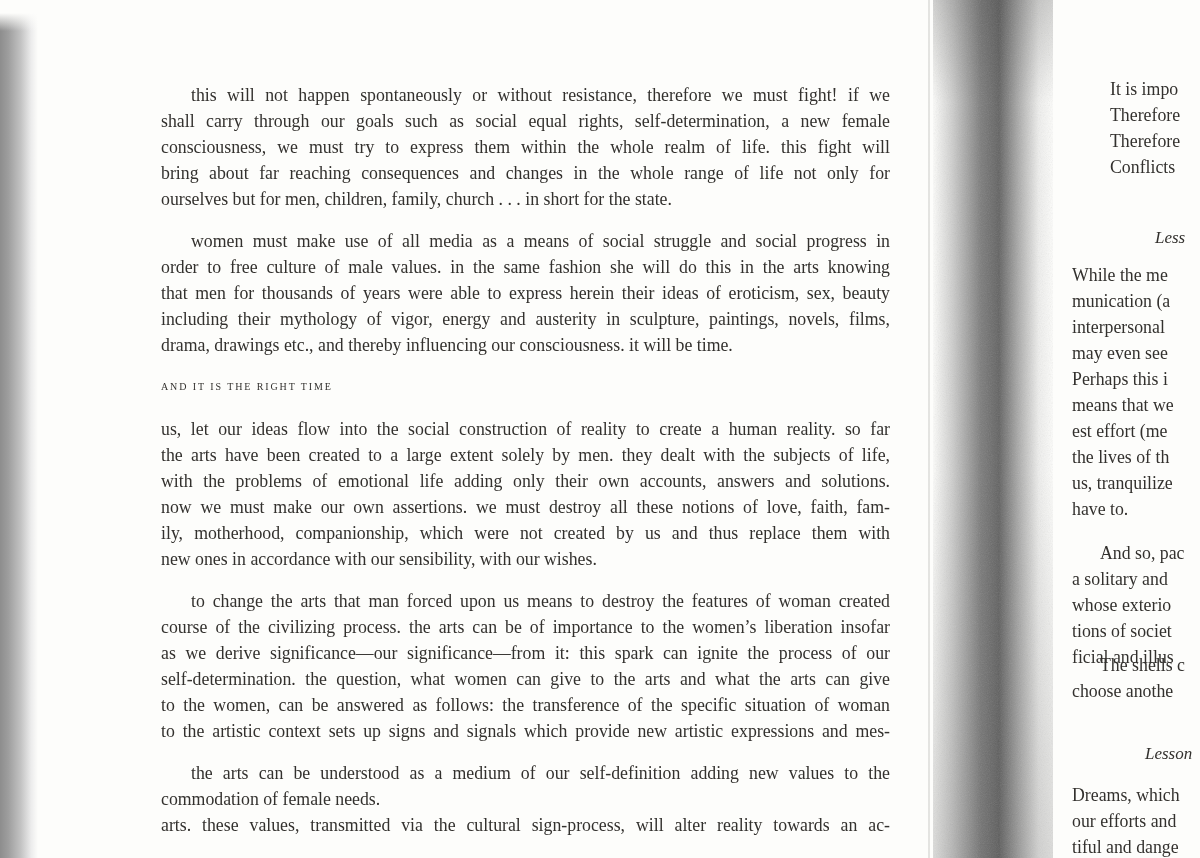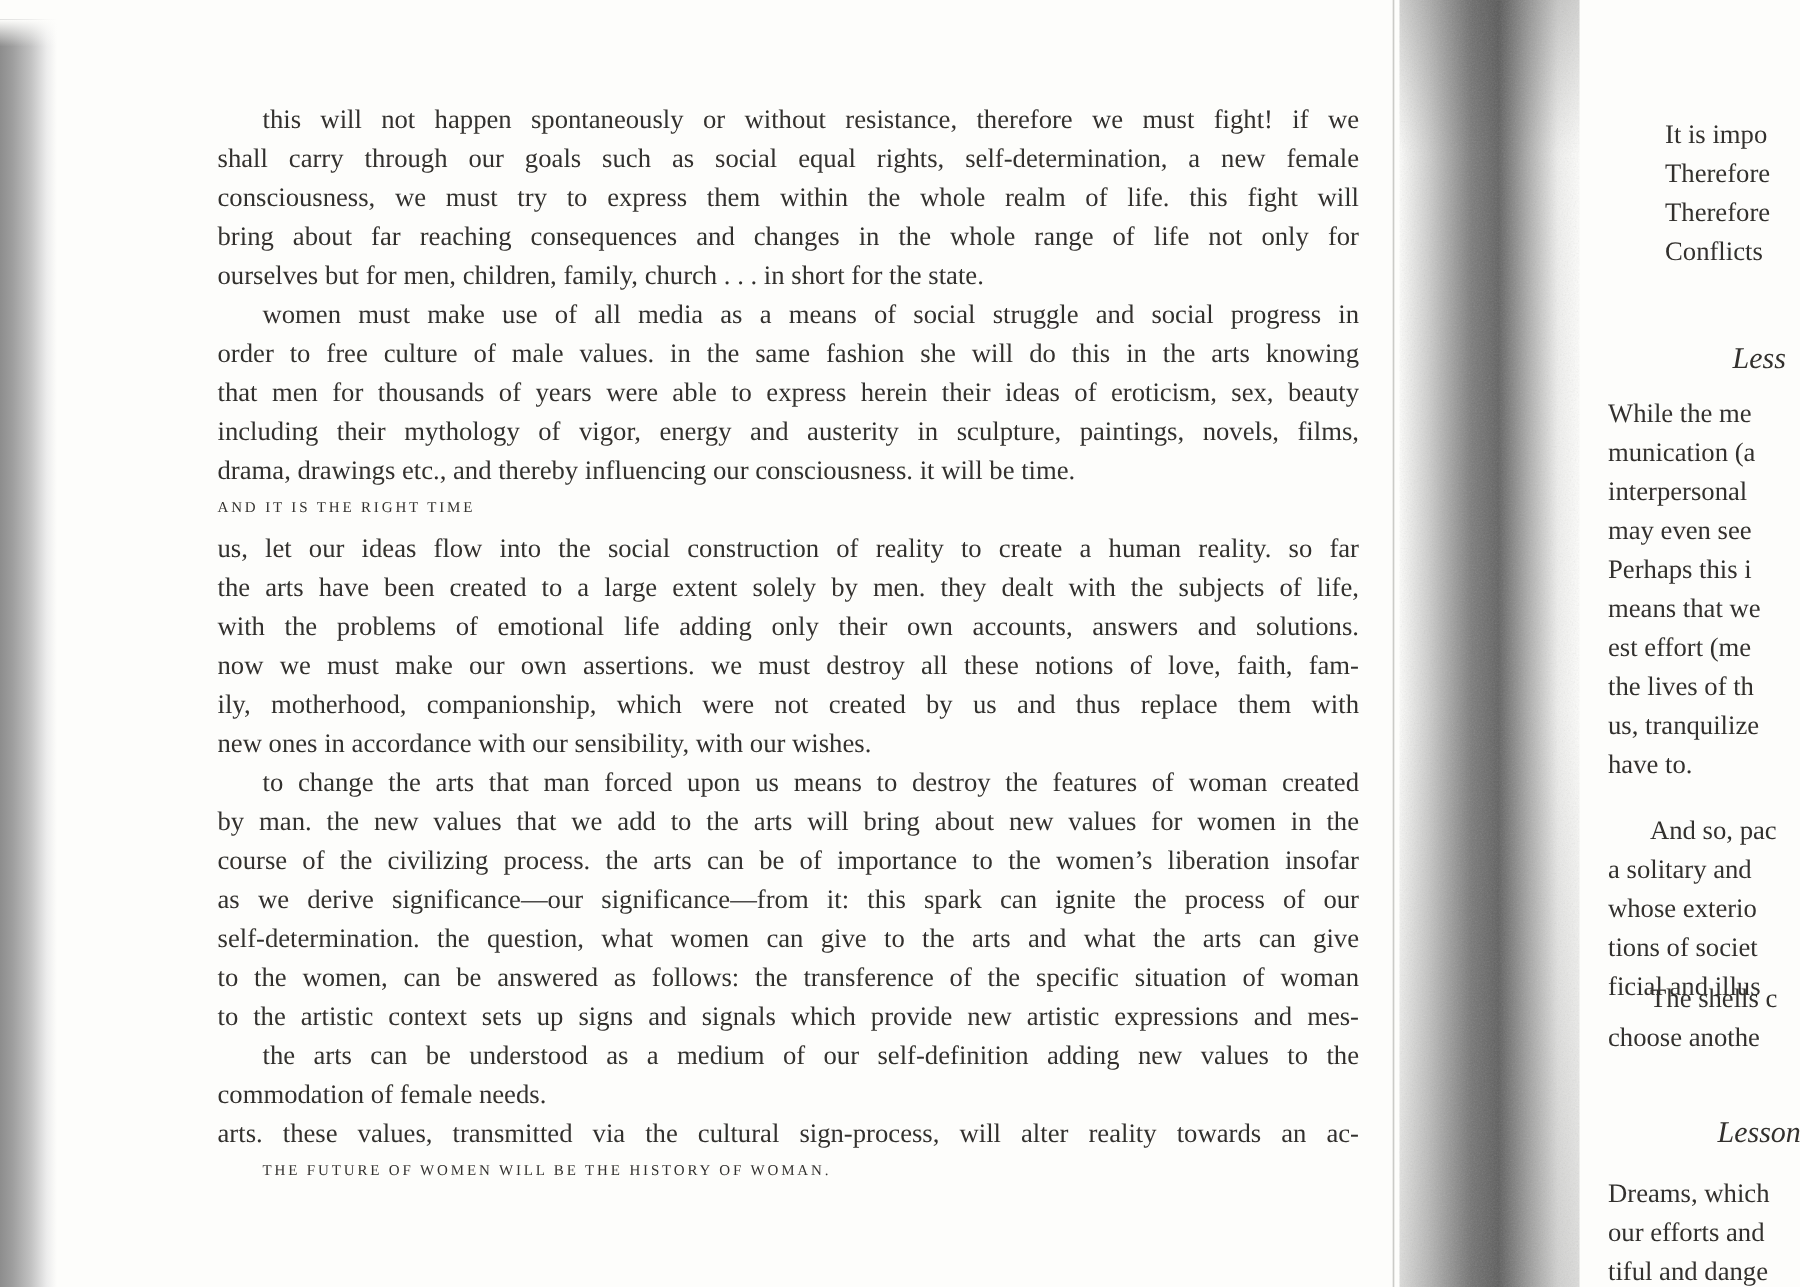--- a/index.html
+++ b/index.html
@@ -37,34 +37,34 @@
       linear-gradient(180deg,rgba(55,55,55,.22) 0%,rgba(55,55,55,0) 12%,rgba(55,55,55,0) 55%,rgba(70,70,70,.18) 100%),
       linear-gradient(90deg,rgba(255,255,255,0) 0%,rgba(150,150,150,.45) 16%,rgba(92,92,92,.80) 40%,rgba(72,72,72,.85) 55%,rgba(118,118,118,.58) 72%,rgba(196,196,196,.25) 88%,rgba(255,255,255,0) 100%);
   }
   .gutter svg{position:absolute;inset:0;opacity:.5;}
 
   
   .lp{
     position:absolute;left:145px;top:66px;width:761px;
     font-size:17.8px;line-height:26px;
   }
-  .para{margin:0;}
+  .para{margin:16px;}
   .line{text-align:justify;text-align-last:justify;text-justify:inter-word;}
   .line.last{text-align-last:left;}
   .line.indent{text-indent:30px;}
   .caps .line{
     text-align-last:left;
     font-size:10px;letter-spacing:1.9px;
   }
 
   
   .rp{position:absolute;font-size:17.8px;line-height:26px;}
   .rp .line{text-align:right;text-align-last:left;white-space:nowrap;}
   .rp-quote{left:1110px;top:76px;}
-  .rp-heading{position:absolute;font-style:italic;font-size:20px;white-space:nowrap;}
+  .rp-heading{position:absolute;font-style:italic;font-size:17px;white-space:nowrap;}
   .rp-heading.h1{left:1155px;top:228px;}
   .rp-heading.h2{left:1145px;top:744px;}
   .rp-para1{left:1072px;top:262px;}
   .rp-para2{left:1072px;top:540px;}
   .rp-para3{left:1072px;top:652px;}
   .rp-para4{left:1072px;top:782px;}
   .rp .line.indent{text-indent:28px;}
 </style>
 </head>
 <body>
@@ -94,21 +94,20 @@
       <div class="para body">
         <div class="line">us, let our ideas flow into the social construction of reality to create a human reality. so far</div>
         <div class="line">the arts have been created to a large extent solely by men. they dealt with the subjects of life,</div>
         <div class="line">with the problems of emotional life adding only their own accounts, answers and solutions.</div>
         <div class="line">now we must make our own assertions. we must destroy all these notions of love, faith, fam-</div>
         <div class="line">ily, motherhood, companionship, which were not created by us and thus replace them with</div>
         <div class="line last">new ones in accordance with our sensibility, with our wishes.</div>
       </div>
       <div class="para body">
         <div class="line indent">to change the arts that man forced upon us means to destroy the features of woman created</div>
-        <div class="line">by man. the new values that we add to the arts will bring about new values for women in the</div>
         <div class="line">course of the civilizing process. the arts can be of importance to the women’s liberation insofar</div>
         <div class="line">as we derive significance—our significance—from it: this spark can ignite the process of our</div>
         <div class="line">self-determination. the question, what women can give to the arts and what the arts can give</div>
         <div class="line">to the women, can be answered as follows: the transference of the specific situation of woman</div>
         <div class="line">to the artistic context sets up signs and signals which provide new artistic expressions and mes-</div>
       </div>
       <div class="para body">
         <div class="line indent">the arts can be understood as a medium of our self-definition adding new values to the</div>
         <div class="line last">commodation of female needs.</div>
         <div class="line">arts. these values, transmitted via the cultural sign-process, will alter reality towards an ac-</div>

